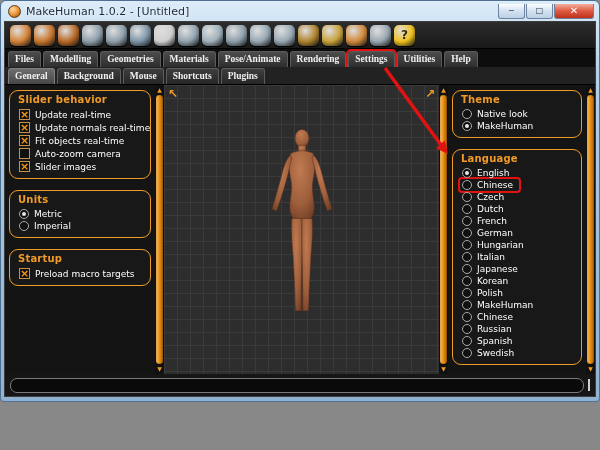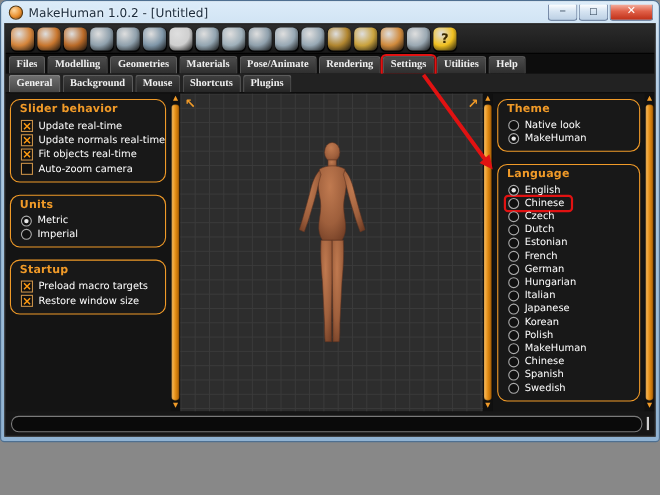--- a/index.html
+++ b/index.html
@@ -215,20 +215,24 @@
               <span class="opt-label">Update normals real-time</span>
             </div>
               <div class="opt-row on">
               <span class="check"></span>
               <span class="opt-label">Fit objects real-time</span>
             </div>
               <div class="opt-row">
               <span class="check"></span>
               <span class="opt-label">Auto-zoom camera</span>
             </div>
+              <div class="opt-row on">
+              <span class="check"></span>
+              <span class="opt-label">Slider images</span>
+            </div>
             </div>
         </div>
         <div class="group">
           <div class="group-title">Units</div>
           <div>
 
           <div class="opt-row on">
               <span class="radio"></span>
               <span class="opt-label">Metric</span>
             </div>
@@ -238,24 +242,20 @@
             </div>
             </div>
         </div>
         <div class="group">
           <div class="group-title">Startup</div>
           <div>
 
           <div class="opt-row on">
               <span class="check"></span>
               <span class="opt-label">Preload macro targets</span>
-            </div>
-              <div class="opt-row on">
-              <span class="check"></span>
-              <span class="opt-label">Restore window size</span>
             </div>
             </div>
         </div>
       </div>
 
       <div class="scrollstrip">
         <span class="scroll-arrow">▲</span>
         <div class="scroll-thumb"></div>
         <span class="scroll-arrow">▼</span>
       </div>
@@ -319,24 +319,20 @@
               <div class="opt-row">
               <span class="radio"></span>
               <span class="opt-label">Czech</span>
             </div>
               <div class="opt-row">
               <span class="radio"></span>
               <span class="opt-label">Dutch</span>
             </div>
               <div class="opt-row">
               <span class="radio"></span>
-              <span class="opt-label">Estonian</span>
-            </div>
-              <div class="opt-row">
-              <span class="radio"></span>
               <span class="opt-label">French</span>
             </div>
               <div class="opt-row">
               <span class="radio"></span>
               <span class="opt-label">German</span>
             </div>
               <div class="opt-row">
               <span class="radio"></span>
               <span class="opt-label">Hungarian</span>
             </div>
@@ -356,20 +352,24 @@
               <span class="radio"></span>
               <span class="opt-label">Polish</span>
             </div>
               <div class="opt-row">
               <span class="radio"></span>
               <span class="opt-label">MakeHuman</span>
             </div>
               <div class="opt-row">
               <span class="radio"></span>
               <span class="opt-label">Chinese</span>
+            </div>
+              <div class="opt-row">
+              <span class="radio"></span>
+              <span class="opt-label">Russian</span>
             </div>
               <div class="opt-row">
               <span class="radio"></span>
               <span class="opt-label">Spanish</span>
             </div>
               <div class="opt-row">
               <span class="radio"></span>
               <span class="opt-label">Swedish</span>
             </div>
             </div>

